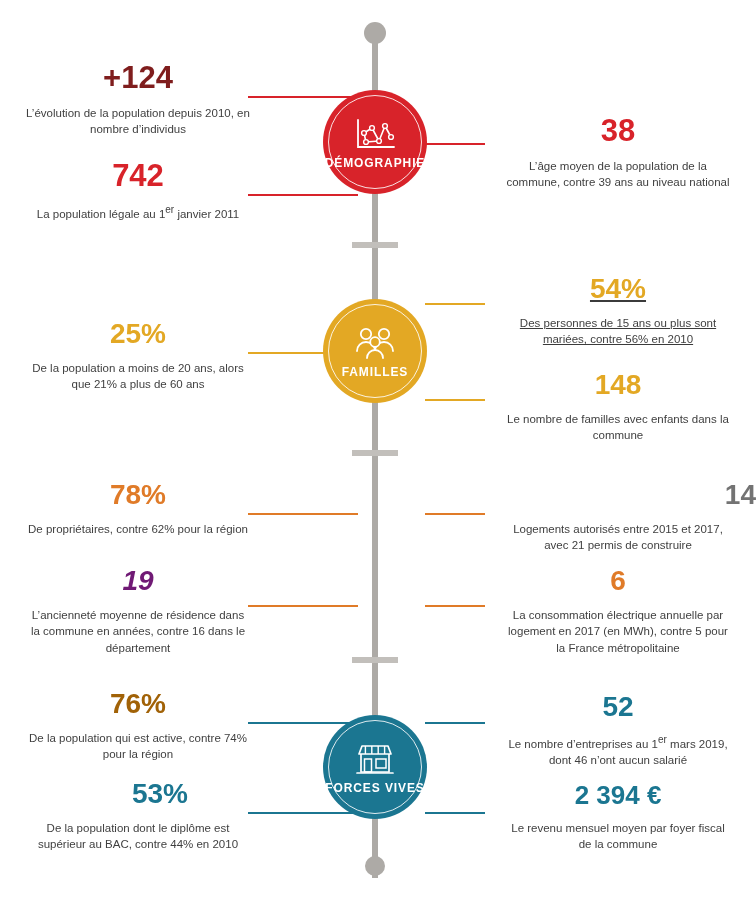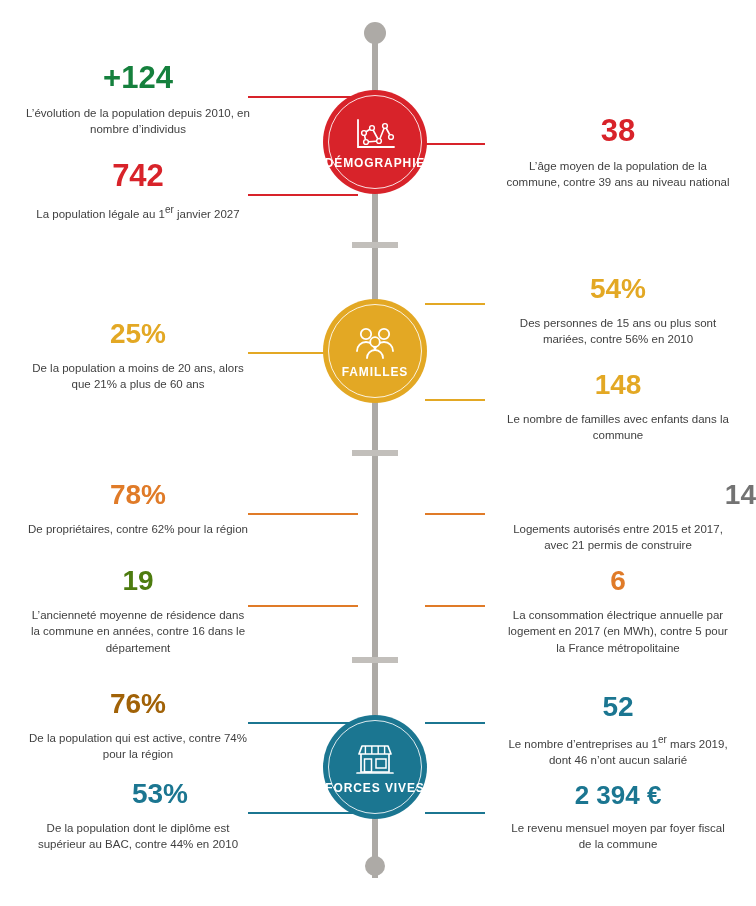--- a/index.html
+++ b/index.html
@@ -98,27 +98,27 @@
       <circle cx="20" cy="12" r="2.4" fill="#D8232A" stroke="#fff" stroke-width="1.4"></circle>
       <circle cx="14" cy="26" r="2.4" fill="#D8232A" stroke="#fff" stroke-width="1.4"></circle>
       <circle cx="27" cy="25" r="2.4" fill="#D8232A" stroke="#fff" stroke-width="1.4"></circle>
       <circle cx="33" cy="10" r="2.4" fill="#D8232A" stroke="#fff" stroke-width="1.4"></circle>
       <circle cx="39" cy="21" r="2.4" fill="#D8232A" stroke="#fff" stroke-width="1.4"></circle>
     </svg>
     <div class="cap-label">DÉMOGRAPHIE</div>
   </div>
 
   <div class="stat left" style="top:62px;">
-    <p class="val v-xl" style="color:#15803d;">+124</p>
+    <p class="val v-xl" style="color:#7f1d1d;">+124</p>
     <p class="desc">L’évolution de la population depuis 2010, en nombre d’individus</p>
   </div>
 
   <div class="stat left" style="top:160px;">
     <p class="val v-xl" style="color:#D8232A;">742</p>
-    <p class="desc"><span>La population légale au 1</span><sup>er</sup><span> janvier 2027</span></p>
+    <p class="desc"><span>La population légale au 1</span><sup>er</sup><span> janvier 2011</span></p>
   </div>
 
   <div class="stat right" style="top:115px;">
     <p class="val v-xl" style="color:#D8232A;">38</p>
     <p class="desc">L’âge moyen de la population de la commune, contre 39 ans au niveau national</p>
   </div>
 
   <div class="rule" style="left:248px;top:352px;width:110px;background:#E3A824;"></div>
   <div class="rule" style="left:425px;top:303px;width:60px;background:#E3A824;"></div>
   <div class="rule" style="left:425px;top:399px;width:60px;background:#E3A824;"></div>
@@ -134,21 +134,21 @@
       <path d="M15 33 a8 8 0 0 1 16 0" fill="#E3A824" stroke="#fff" stroke-width="1.8" stroke-linecap="round"></path>
     </svg>
     <div class="cap-label">FAMILLES</div>
   </div>
 
   <div class="stat left" style="top:320px;">
     <p class="val v-lg" style="color:#E3A824;">25%</p>
     <p class="desc">De la population a moins de 20 ans, alors que 21% a plus de 60 ans</p>
   </div>
 
-  <div class="stat right" style="top:275px;">
+  <div class="stat right" style="top:275px;text-decoration:underline;">
     <p class="val v-lg" style="color:#E3A824;">54%</p>
     <p class="desc">Des personnes de 15 ans ou plus sont mariées, contre 56% en 2010</p>
   </div>
 
   <div class="stat right" style="top:371px;">
     <p class="val v-lg" style="color:#E3A824;">148</p>
     <p class="desc">Le nombre de familles avec enfants dans la commune</p>
   </div>
 
   <div class="rule" style="left:248px;top:513px;width:110px;background:#E07B28;"></div>
@@ -156,21 +156,21 @@
   <div class="rule" style="left:425px;top:513px;width:60px;background:#E07B28;"></div>
   <div class="rule" style="left:425px;top:605px;width:60px;background:#E07B28;"></div>
 
 
   <div class="stat left" style="top:481px;">
     <p class="val v-lg" style="color:#E07B28;">78%</p>
     <p class="desc">De propriétaires, contre 62% pour la région</p>
   </div>
 
   <div class="stat left" style="top:567px;">
-    <p class="val v-lg" style="color:#4d7c0f;">19</p>
+    <p class="val v-lg" style="color:#701a75;font-style:italic;">19</p>
     <p class="desc">L’ancienneté moyenne de résidence dans la commune en années, contre 16 dans le département</p>
   </div>
 
   <div class="stat right" style="top:481px;">
     <p class="val v-lg" style="color:#737373;text-align:right;">14</p>
     <p class="desc">Logements autorisés entre 2015 et 2017, avec 21 permis de construire</p>
   </div>
 
   <div class="stat right" style="top:567px;">
     <p class="val v-lg" style="color:#E07B28;">6</p>

